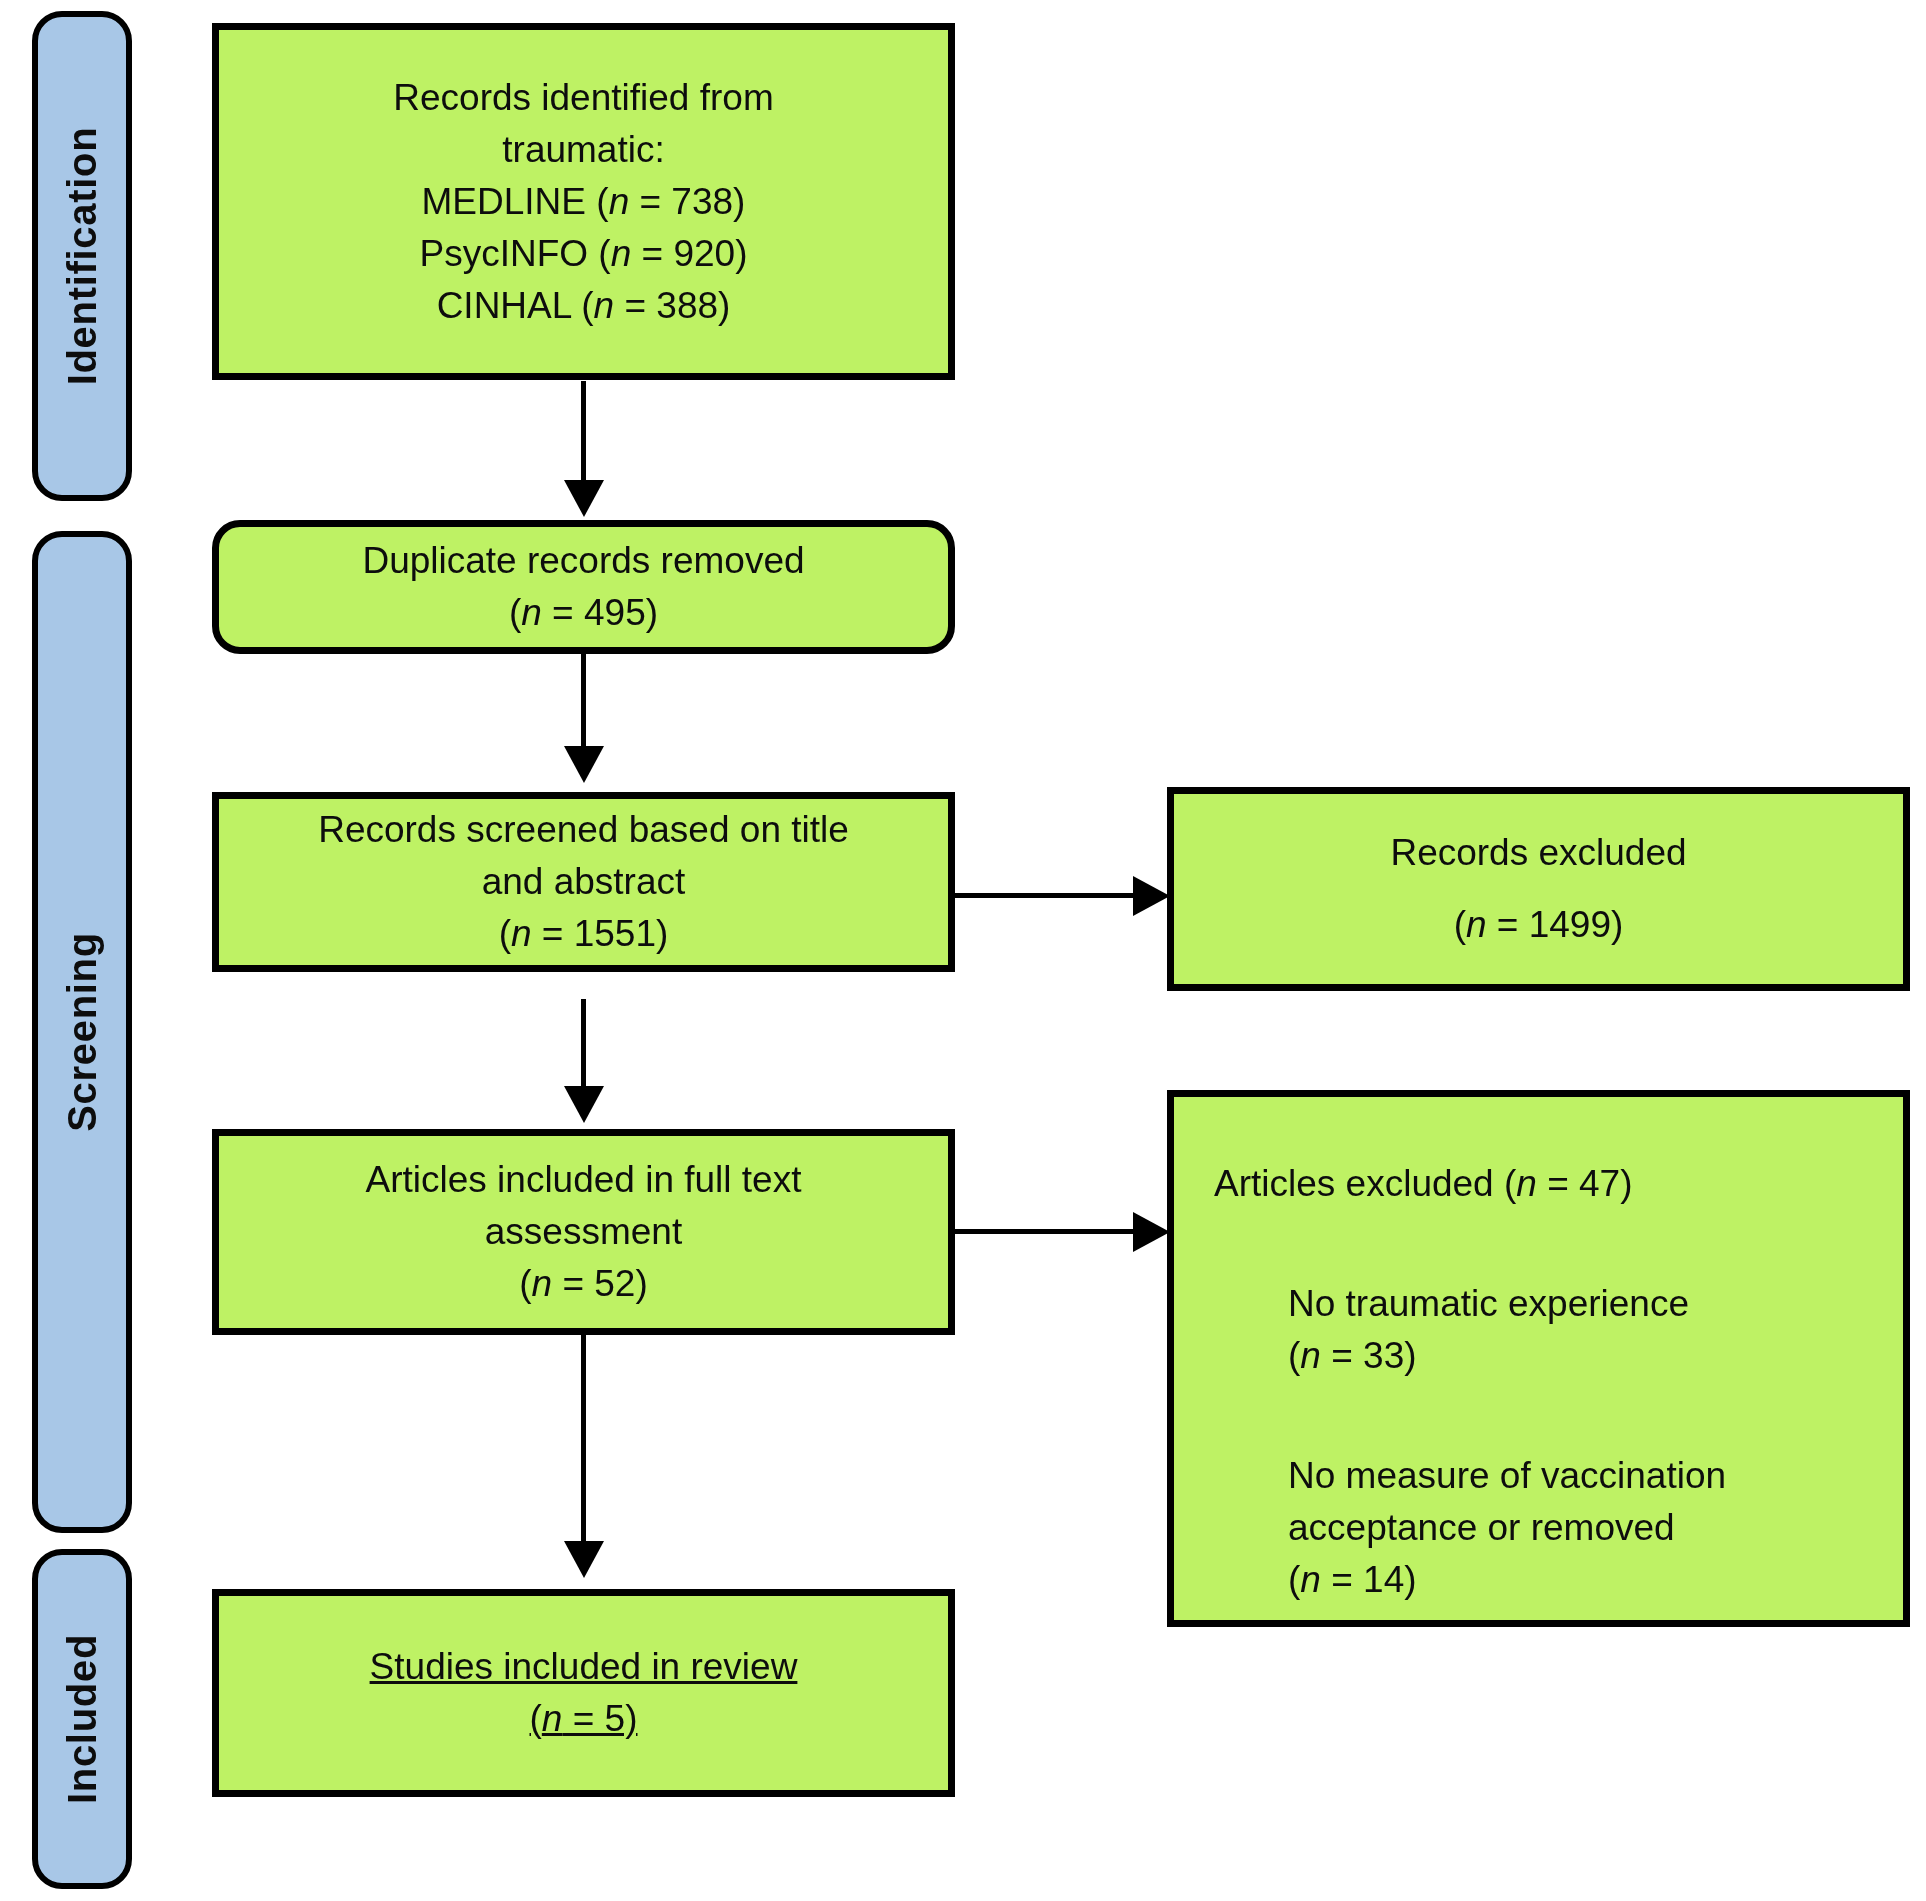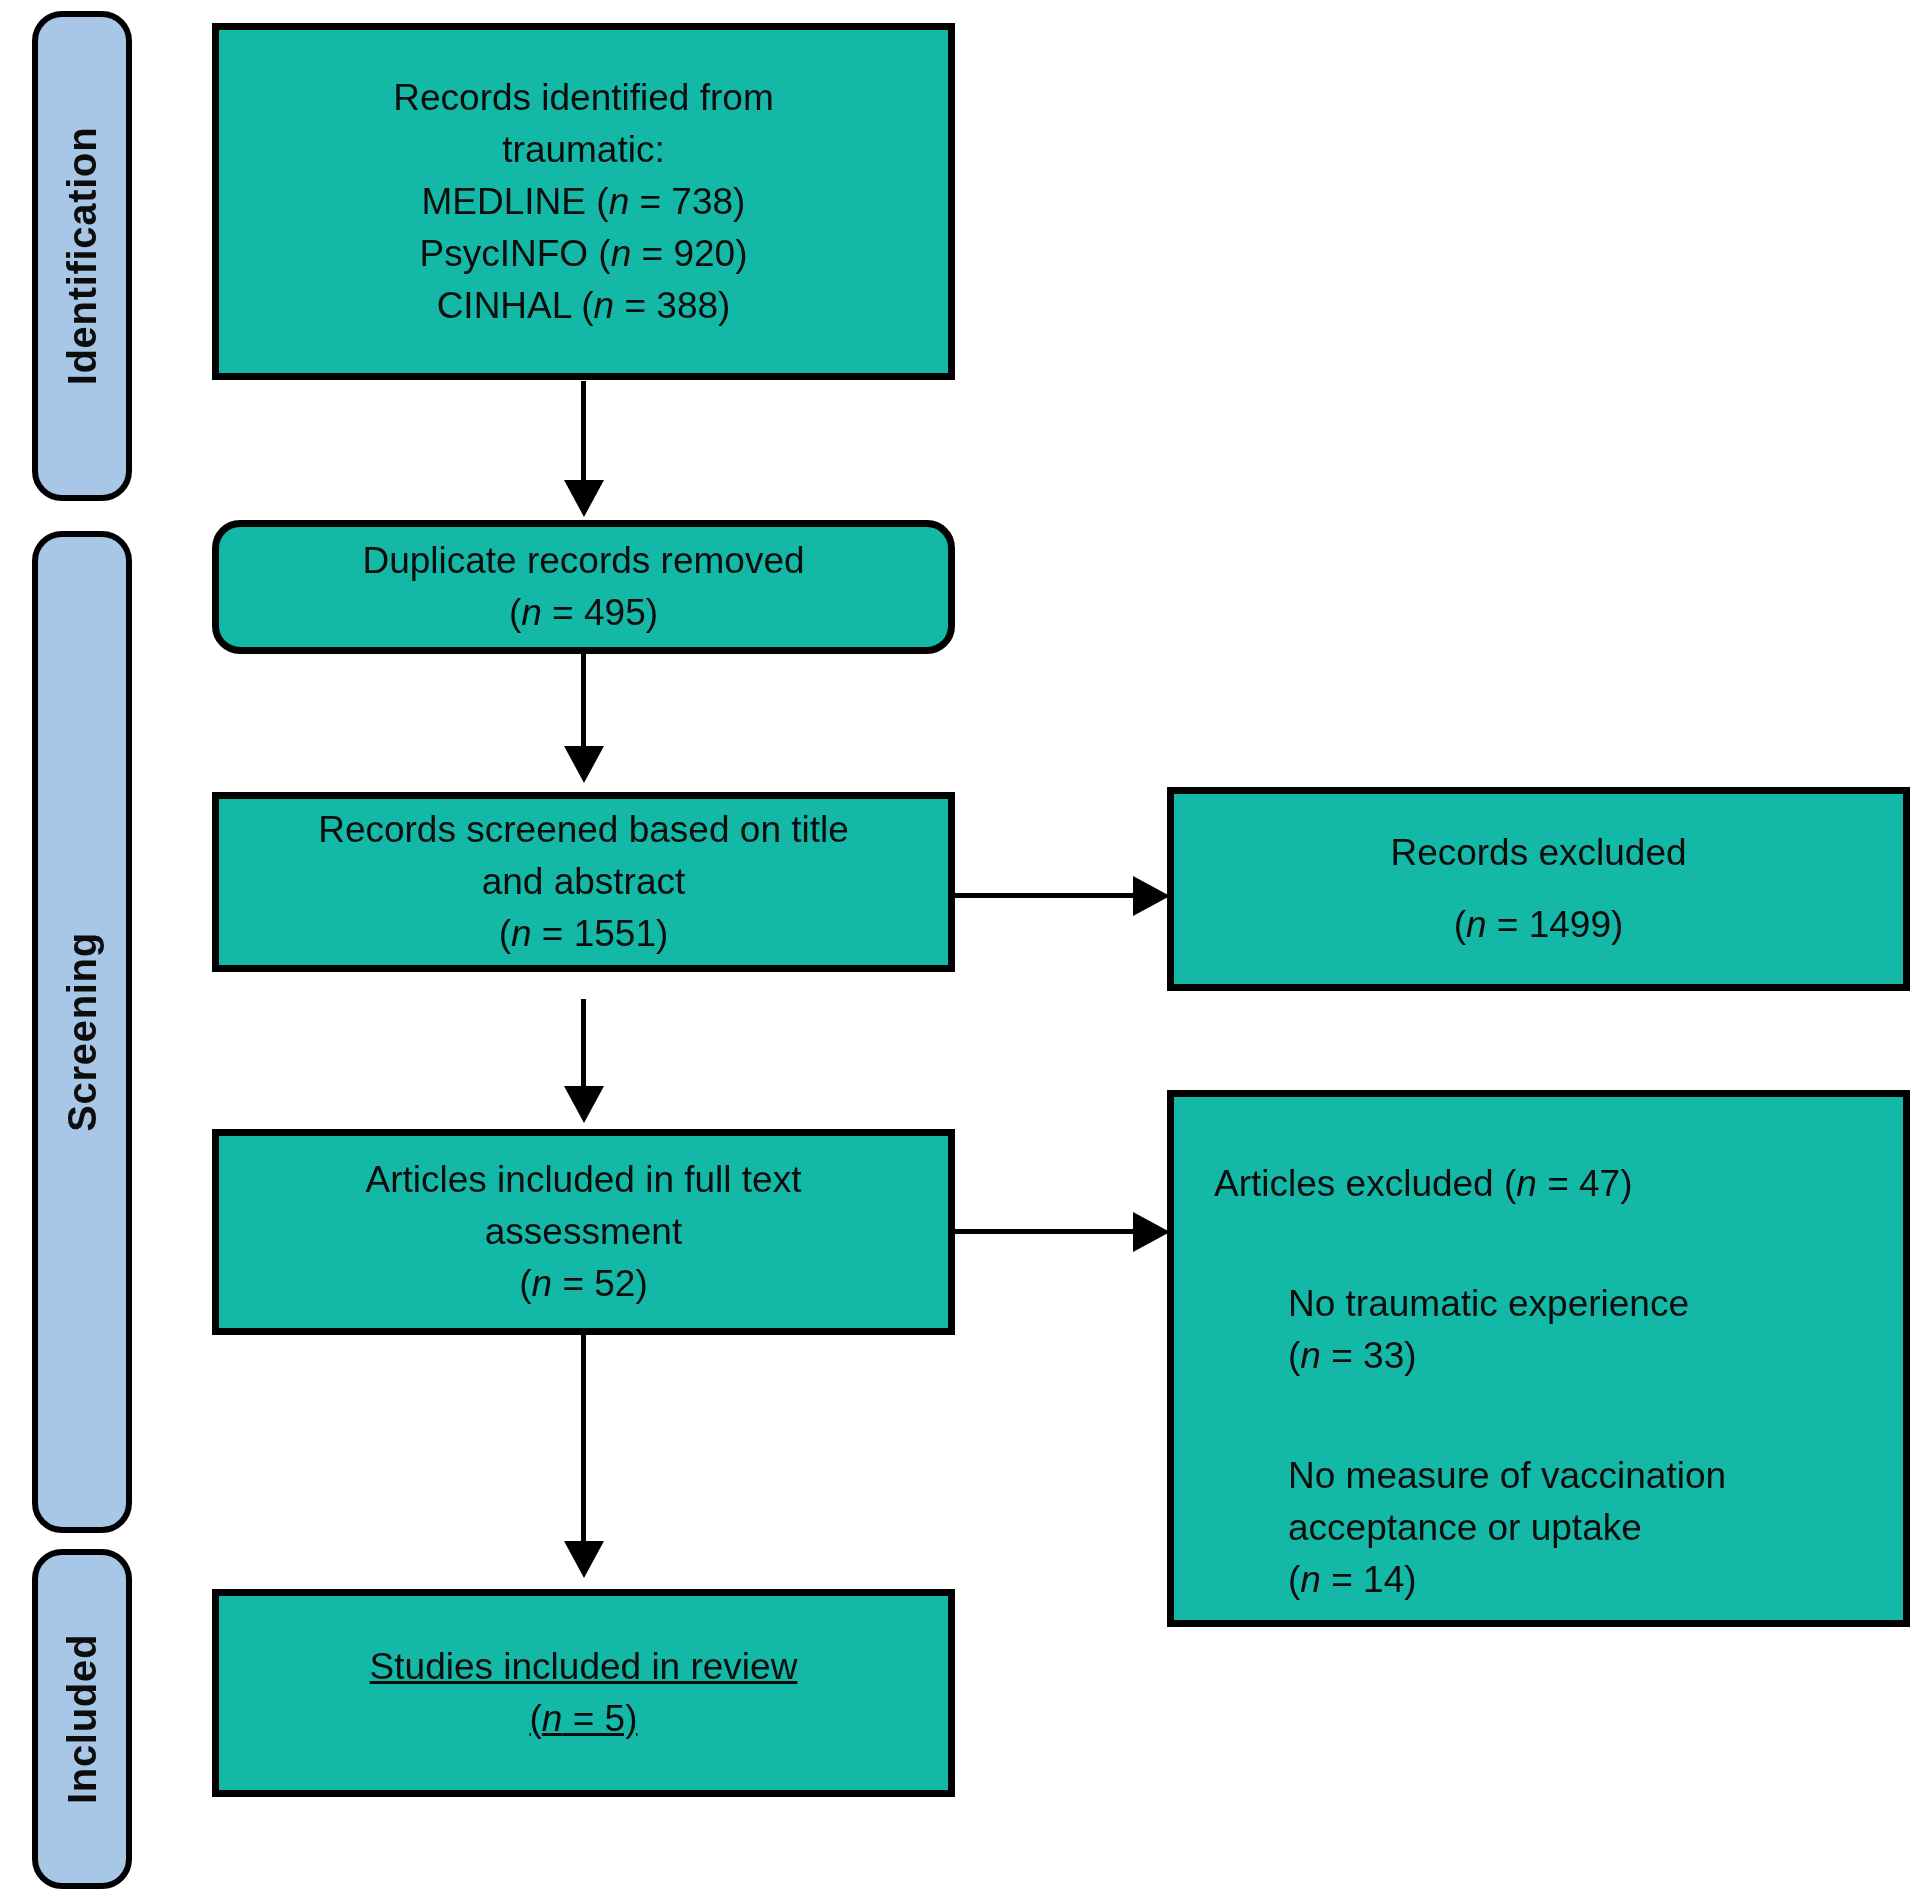--- a/index.html
+++ b/index.html
@@ -33,21 +33,21 @@
   }
   .stage-identification { top: 10.6px;   height: 490px;  }
   .stage-screening      { top: 531px;  height: 1002px; }
   .stage-included       { top: 1549px; height: 340px;  }
 
   
   .fbox {
     position: absolute;
     box-sizing: border-box;
     border: 7px solid #000000;
-    background: #14b8a6;
+    background: #bef264;
     display: flex;
     flex-direction: column;
     justify-content: center;
     align-items: center;
     text-align: center;
     font-size: 37px;
     line-height: 52px;
   }
   .fbox .t { white-space: nowrap; }
   .main-col { left: 212px; width: 743px; }
@@ -148,21 +148,21 @@
   </div>
 
   <div class="fbox excl-col box-articles-excl">
     <div class="t">Articles excluded (<i>n</i> = 47)</div>
     <div class="excl-item">
       <div class="t">No traumatic experience</div>
       <div class="t">(<i>n</i> = 33)</div>
     </div>
     <div class="excl-item">
       <div class="t">No measure of vaccination</div>
-      <div class="t">acceptance or uptake</div>
+      <div class="t">acceptance or removed</div>
       <div class="t">(<i>n</i> = 14)</div>
     </div>
   </div>
 
   <div class="stem-v a1-stem"></div>
   <div class="head-down a1-head"></div>
 
   <div class="stem-v a2-stem"></div>
   <div class="head-down a2-head"></div>
 

